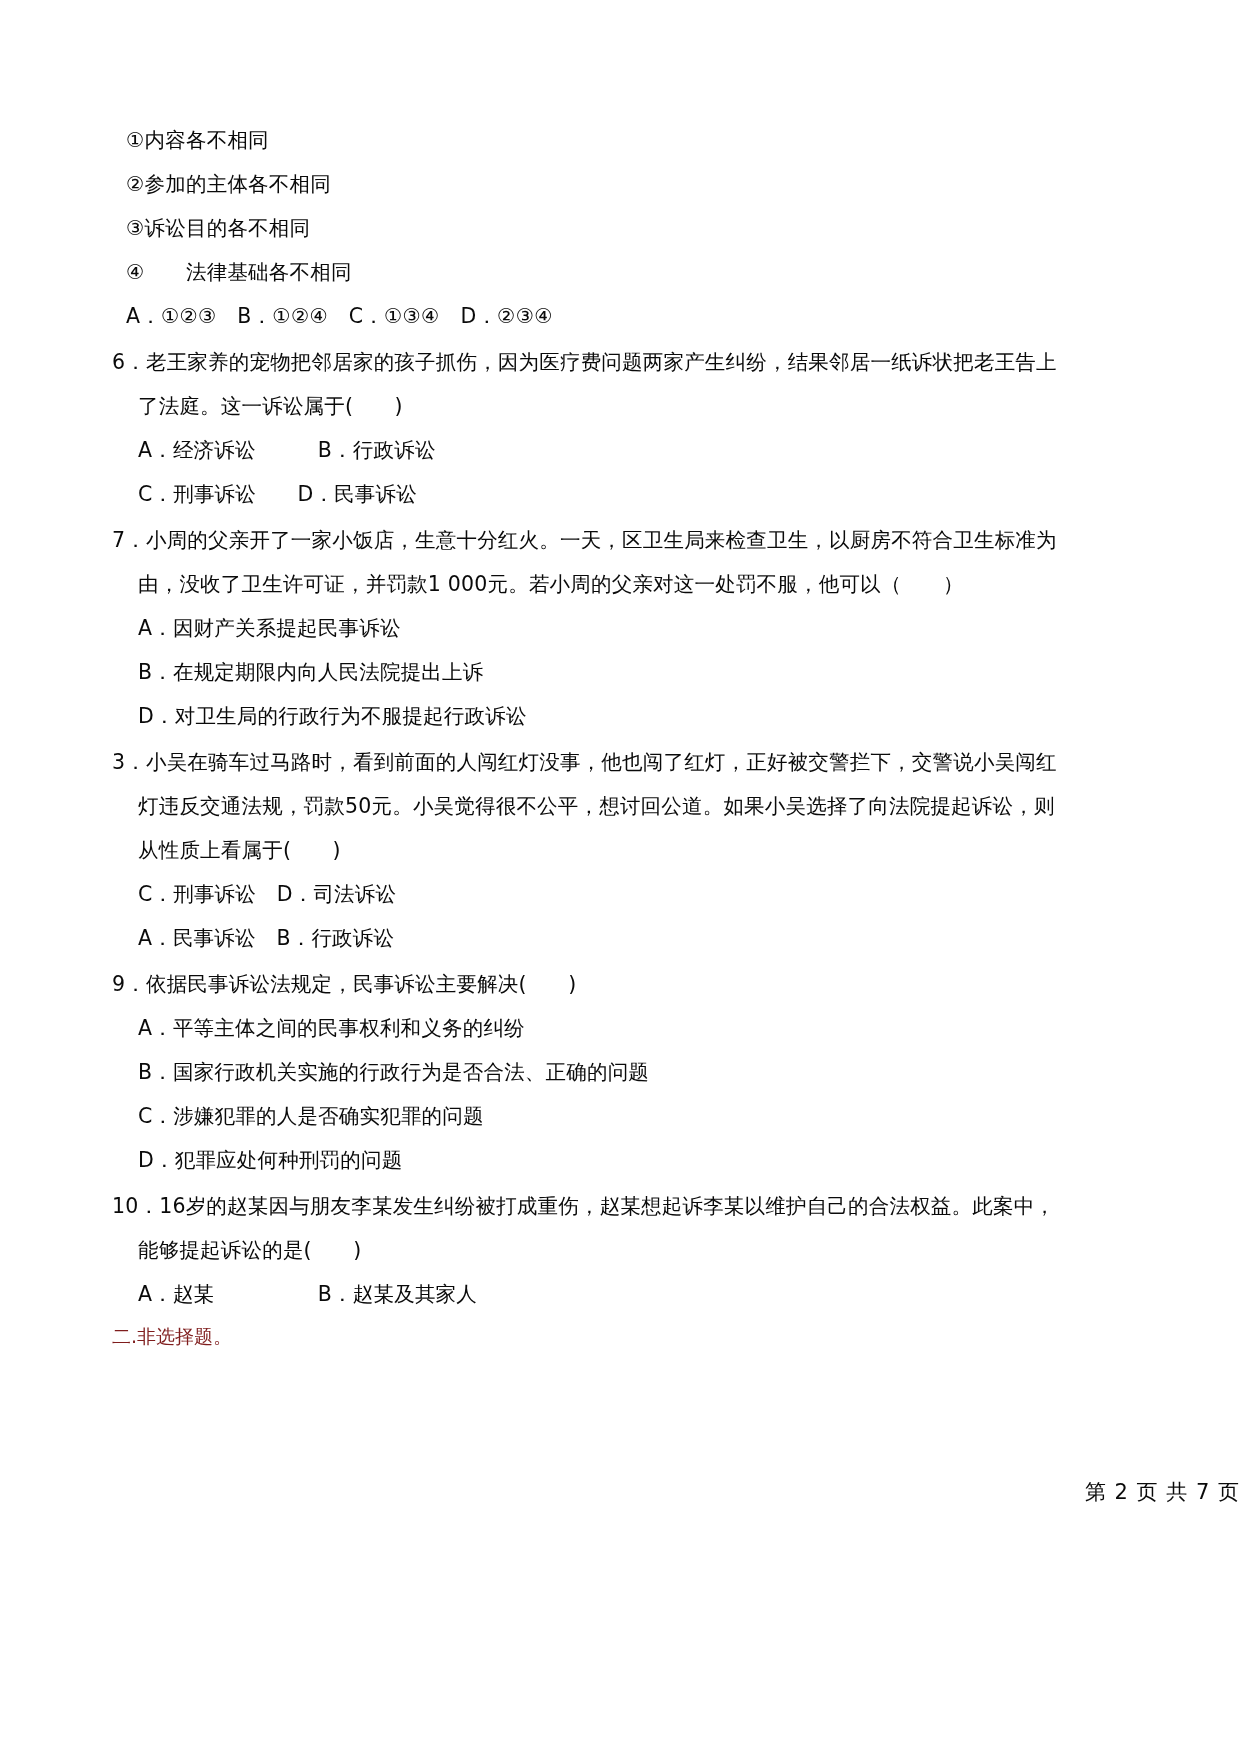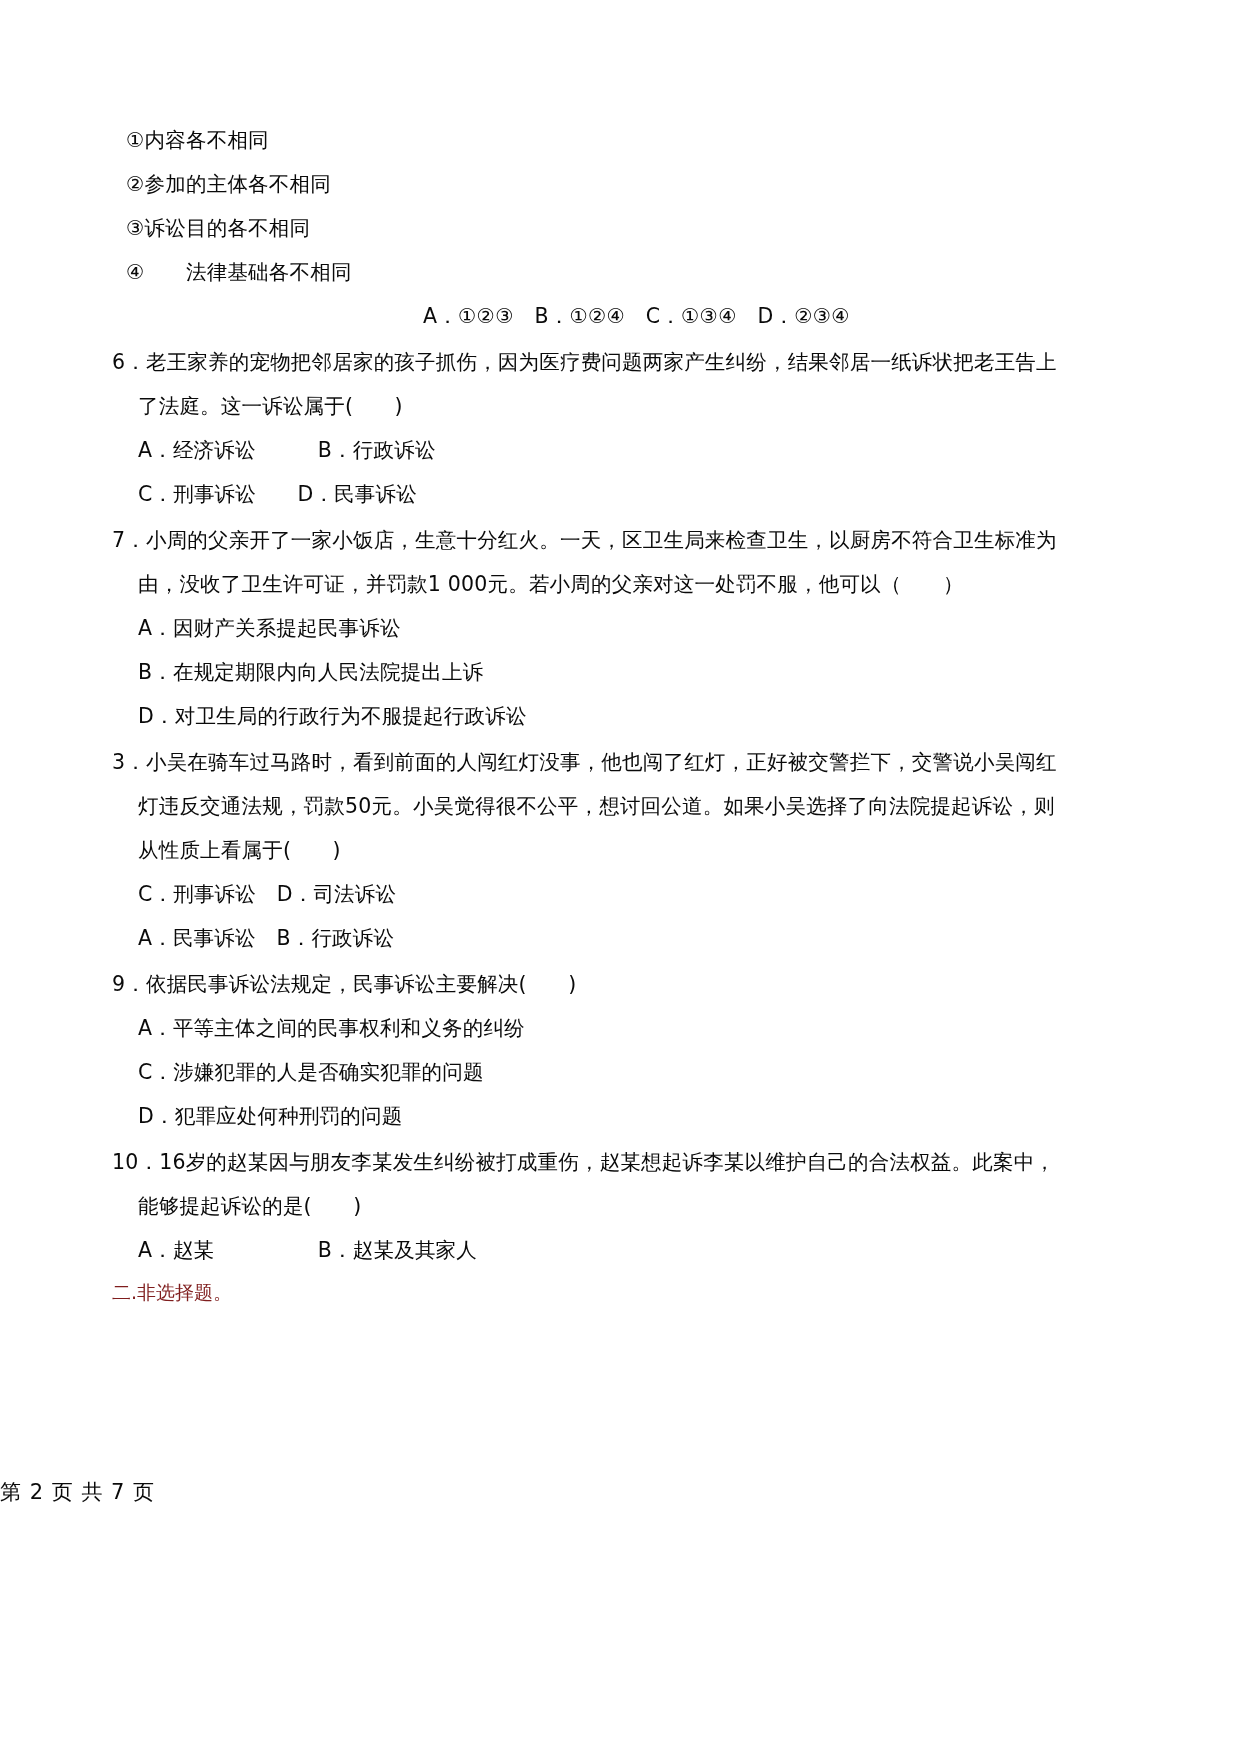--- a/index.html
+++ b/index.html
@@ -40,21 +40,20 @@
   }
 
   
   .subitem {
     padding-left: 14px;
   }
 
   
   .choices {
     padding-left: 14px;
-    text-align: center;
   }
 
   
   .question {
     margin-top: 2px;
   }
   .q-line1 {
     padding-left: 0px;
   }
   .q-cont {
@@ -69,21 +68,21 @@
     line-height: 40px;
     padding-left: 0px;
     color: #7f1d1d;
   }
 
   .footer {
     position: absolute;
     left: 0;
     top: 1478px;
     width: 1240px;
-    text-align: left;
+    text-align: right;
     font-size: 21px;
     color: #0a0a0a;
     letter-spacing: 1px;
   }
 </style>
 </head>
 <body>
 
 <div class="page">
 
@@ -116,20 +115,21 @@
       <div class="line q-line1">3．小吴在骑车过马路时，看到前面的人闯红灯没事，他也闯了红灯，正好被交警拦下，交警说小吴闯红</div>
       <div class="line q-cont">灯违反交通法规，罚款50元。小吴觉得很不公平，想讨回公道。如果小吴选择了向法院提起诉讼，则</div>
       <div class="line q-cont">从性质上看属于(　　)</div>
       <div class="line opt">C．刑事诉讼　D．司法诉讼</div>
       <div class="line opt">A．民事诉讼　B．行政诉讼</div>
     </div>
 
     <div class="question">
       <div class="line q-line1">9．依据民事诉讼法规定，民事诉讼主要解决(　　)</div>
       <div class="line opt">A．平等主体之间的民事权利和义务的纠纷</div>
+      <div class="line opt">B．国家行政机关实施的行政行为是否合法、正确的问题</div>
       <div class="line opt">C．涉嫌犯罪的人是否确实犯罪的问题</div>
       <div class="line opt">D．犯罪应处何种刑罚的问题</div>
     </div>
 
     <div class="question">
       <div class="line q-line1">10．16岁的赵某因与朋友李某发生纠纷被打成重伤，赵某想起诉李某以维护自己的合法权益。此案中，</div>
       <div class="line q-cont">能够提起诉讼的是(　　)</div>
       <div class="line opt">A．赵某　　　　　B．赵某及其家人</div>
     </div>
 

